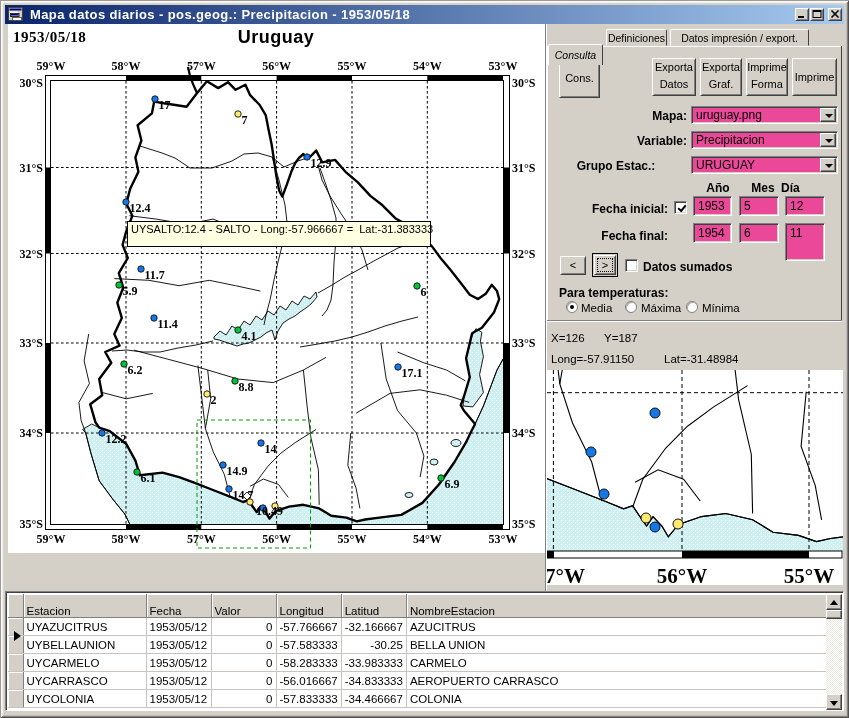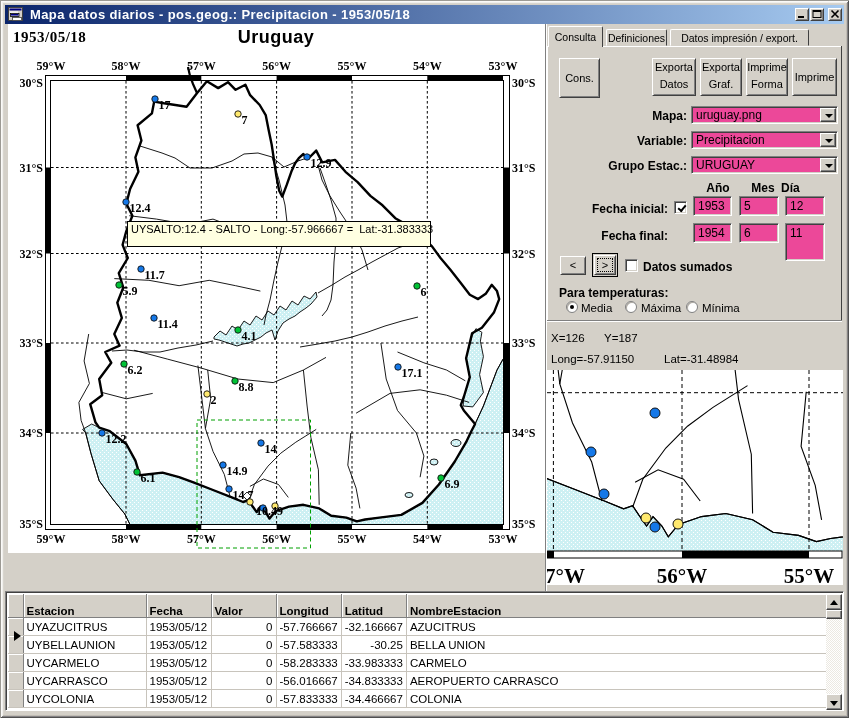--- a/index.html
+++ b/index.html
@@ -42,21 +42,21 @@
   box-shadow: inset 1px 1px 0 #404040, inset -1px -1px 0 #d4d0c8; }
 .chk.on:after { content:""; position:absolute; left:2.5px; top:2.5px; width:6px; height:3px;
   border-left:2px solid #000; border-bottom:2px solid #000; transform:rotate(-50deg); }
 .radio { position:absolute; width:12px; height:12px; border-radius:50%; background:#fff;
   border:1px solid #808080; box-shadow: inset 1px 1px 0 #b0aca4; }
 .radio.on:after { content:""; position:absolute; left:3px; top:3px; width:4px; height:4px; border-radius:50%; background:#000; }
 #grid { position:absolute; left:5px; top:591px; width:839px; height:120px; background:#fff; z-index:10;
   border-top:1px solid #828282; border-left:1px solid #828282; border-right:1px solid #fff; border-bottom:1px solid #fff;
   box-shadow: inset 1px 1px 0 #404040; }
 #grid table { border-collapse:collapse; table-layout:fixed; position:absolute; left:2px; top:2px; }
-#grid th { background:#d4d0c8; font-weight:bold; text-align:left; font-size:11.5px; height:19px;
+#grid th { background:#d4d0c8; font-weight:normal; text-align:left; font-size:11.5px; height:19px;
   border-right:1px solid #808080; border-bottom:1px solid #808080;
   box-shadow: inset 1px 1px 0 #fff; padding:11px 0 0 3px; overflow:hidden; white-space:nowrap; }
 #grid td { font-size:11.5px; height:18px; border-right:1px solid #c8c4bc; border-bottom:1px solid #c8c4bc;
   padding:0 2px 0 3px; overflow:hidden; white-space:nowrap; background:#fff; }
 #grid td.ind { background:#d4d0c8; border-right:1px solid #808080; box-shadow: inset 1px 1px 0 #fff; }
 #grid td.num { text-align:right; padding-right:3px; }
 #vscroll { position:absolute; right:1px; top:2px; width:16px; height:116px; background:#ece9e2;
   background-image:linear-gradient(45deg,#fff 25%,transparent 25%,transparent 75%,#fff 75%),linear-gradient(45deg,#fff 25%,transparent 25%,transparent 75%,#fff 75%);
   background-size:2px 2px; background-position:0 0,1px 1px; }
 .sbtn { position:absolute; left:0; width:16px; height:16px; background:#d4d0c8;
@@ -210,41 +210,41 @@
 <text x="512" y="528.0" class="al">35°S</text>
 </svg></div>
 <div id="date">1953/05/18</div>
 <div id="utitle">Uruguay</div>
 <div id="tooltip">UYSALTO:12.4 - SALTO - Long:-57.966667 =  Lat:-31.383333</div>
 
 <div id="rpanel">
   <div style="position:absolute;left:0;top:0;width:1px;height:567px;background:#808080"></div>
   <div style="position:absolute;left:1px;top:0;width:1px;height:567px;background:#fff"></div>
 
-  <div class="tab" style="left:3px;top:2px;width:55px;height:21px;line-height:20px;z-index:3;border-bottom:none;">Consulta</div>
+  <div class="tab" style="left:3px;top:20px;width:55px;height:21px;line-height:20px;z-index:3;border-bottom:none;font-style:italic;">Consulta</div>
   <div class="tab" style="left:61px;top:5px;width:61px;height:17px;line-height:16px;">Definiciones</div>
   <div class="tab" style="left:125px;top:5px;width:139px;height:17px;line-height:16px;">Datos impresión / export.</div>
   <div style="position:absolute;left:2px;top:22px;width:295px;height:1px;background:#fff"></div>
   <div style="position:absolute;left:58px;top:22px;width:239px;height:1px;background:#fff"></div>
   <div style="position:absolute;left:2px;top:22px;width:1px;height:274px;background:#fff"></div>
   <div style="position:absolute;left:296px;top:22px;width:1px;height:274px;background:#404040"></div>
   <div style="position:absolute;left:2px;top:296px;width:295px;height:1px;background:#808080"></div>
   <div style="position:absolute;left:2px;top:297px;width:295px;height:1px;background:#fff"></div>
 
   <div class="btn" style="left:14px;top:34px;width:41px;height:40px;line-height:38px;">Cons.</div>
   <div class="btn" style="left:107px;top:34px;width:44px;height:38px;line-height:17px;">Exporta<br>Datos</div>
   <div class="btn" style="left:155px;top:34px;width:42px;height:38px;line-height:17px;">Exporta<br>Graf.</div>
   <div class="btn" style="left:201px;top:34px;width:42px;height:38px;line-height:17px;">Imprime<br>Forma</div>
   <div class="btn" style="left:247px;top:34px;width:45px;height:38px;line-height:36px;">Imprime</div>
 
   <div class="lbl" style="left:0;top:85px;width:142px;text-align:right;">Mapa:</div>
   <div class="edit combo" style="left:146px;top:82px;width:147px;">uruguay.png<span class="cbtn"></span></div>
   <div class="lbl" style="left:0;top:110px;width:142px;text-align:right;">Variable:</div>
   <div class="edit combo" style="left:146px;top:107px;width:147px;">Precipitacion<span class="cbtn"></span></div>
-  <div class="lbl" style="left:0;top:135px;width:142px;text-align:right;">Grupo Estac.:</div>
+  <div class="lbl" style="left:0;top:135px;width:142px;text-align:center;">Grupo Estac.:</div>
   <div class="edit combo" style="left:146px;top:132px;width:147px;">URUGUAY<span class="cbtn"></span></div>
 
   <div class="lbl" style="left:143px;top:157px;width:60px;text-align:center;">Año</div>
   <div class="lbl" style="left:188px;top:157px;width:60px;text-align:center;">Mes</div>
   <div class="lbl" style="left:236px;top:157px;width:60px;text-align:left;">Día</div>
   <div class="lbl" style="left:0;top:178px;width:123px;text-align:right;">Fecha inicial:</div>
   <div class="chk on" style="left:129px;top:177px;"></div>
   <div class="edit" style="left:148px;top:172px;width:39px;height:20px;line-height:18px;">1953</div>
   <div class="edit" style="left:194px;top:172px;width:40px;height:20px;line-height:18px;">5</div>
   <div class="edit" style="left:240px;top:172px;width:40px;height:20px;line-height:18px;">12</div>

